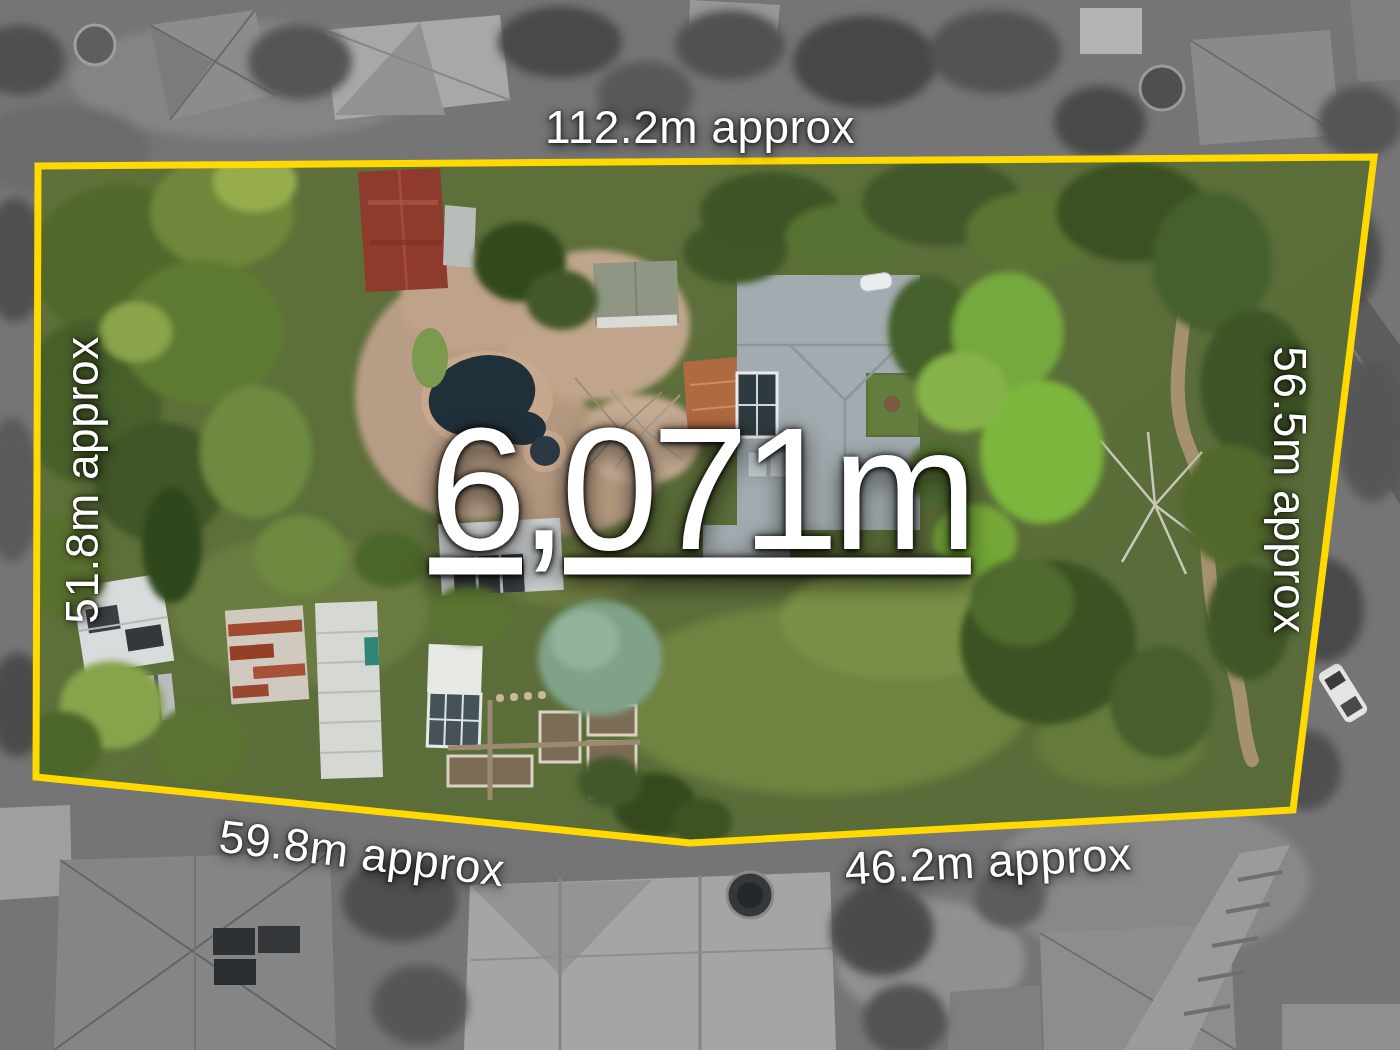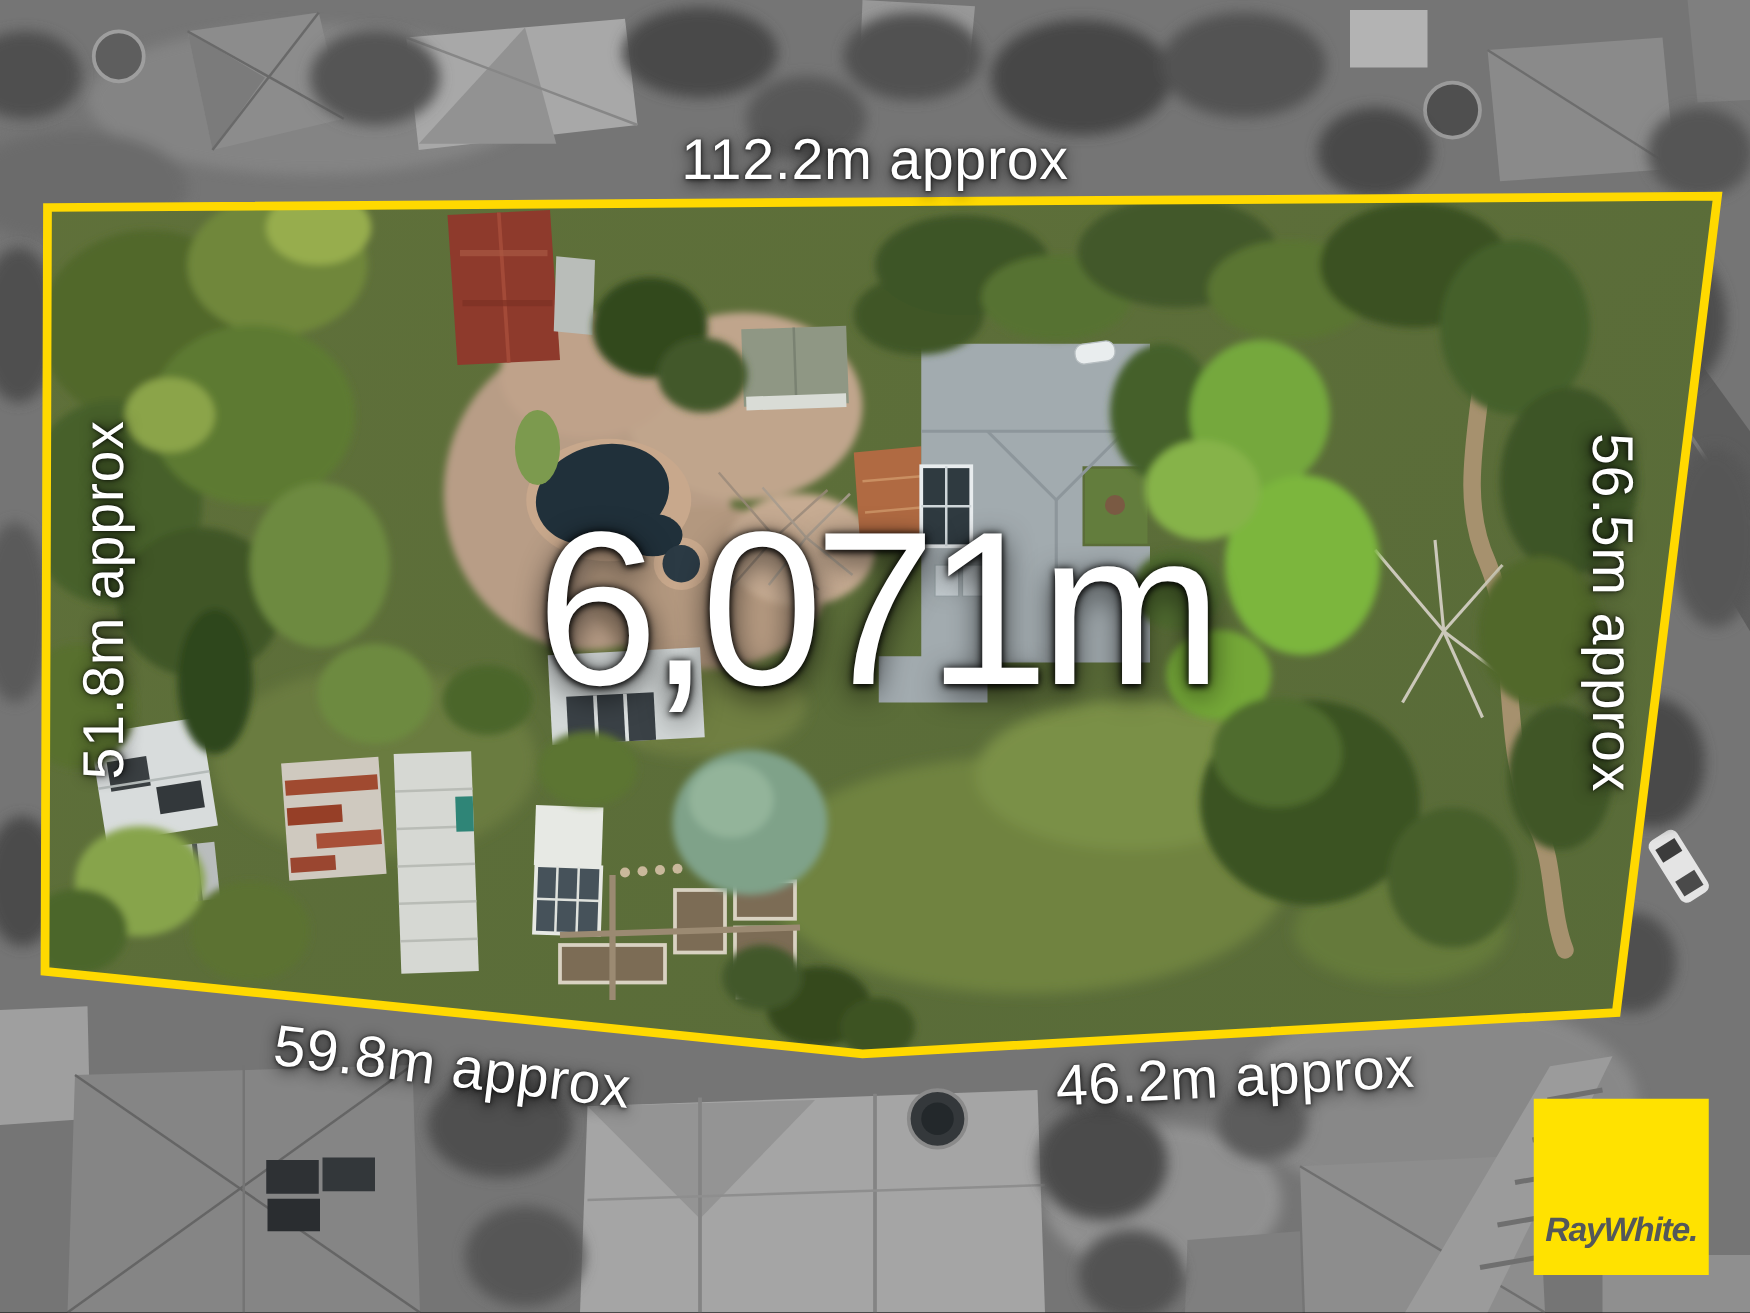--- a/index.html
+++ b/index.html
@@ -9,21 +9,21 @@
   .lbl{position:absolute;color:#fff;white-space:nowrap;font-weight:400;
        text-shadow:0 3px 12px rgba(0,0,0,.85),0 1px 4px rgba(0,0,0,.65),0 0 2px rgba(0,0,0,.5);}
   .dim{font-size:46px;letter-spacing:.5px;}
   .lbl-top{left:700px;top:127px;transform:translate(-50%,-50%);}
   .lbl-left{left:82px;top:480px;transform:translate(-50%,-50%) rotate(-90deg);}
   .lbl-right{left:1290px;top:490px;transform:translate(-50%,-50%) rotate(90deg);}
   .lbl-bl{left:362px;top:853px;transform:translate(-50%,-50%) rotate(7deg);}
   .lbl-br{left:988px;top:861px;transform:translate(-50%,-50%) rotate(-3deg);}
   .area-value{position:absolute;left:700px;top:488px;transform:translate(-50%,-50%);
       font-size:175px;letter-spacing:-7px;line-height:1;color:#fff;white-space:nowrap;
-      text-shadow:0 0 7px rgba(0,0,0,.9),0 7px 24px rgba(0,0,0,.8),0 2px 5px rgba(0,0,0,.7);}
+      text-shadow:0 0 7px rgba(0,0,0,.9),0 7px 24px rgba(0,0,0,.8),0 2px 5px rgba(0,0,0,.7);text-decoration:underline;}
   .area-approx{position:absolute;left:700px;top:566px;transform:translate(-50%,-50%);
       font-size:46px;color:#fff;
       text-shadow:0 3px 12px rgba(0,0,0,.85),0 1px 4px rgba(0,0,0,.65);}
   .logo{position:absolute;left:1227px;top:879px;width:140px;height:141px;
       display:flex;align-items:flex-end;justify-content:center;
       padding-bottom:22px;box-sizing:border-box;}
   .logo span{font-size:27px;font-weight:700;font-style:italic;
       letter-spacing:-1px;line-height:1;}
 </style>
 </head>
@@ -360,17 +360,14 @@
 </svg>
 
   <div class="lbl dim lbl-top">112.2m approx</div>
   <div class="lbl dim lbl-left">51.8m approx</div>
   <div class="lbl dim lbl-right">56.5m approx</div>
   <div class="lbl dim lbl-bl">59.8m approx</div>
   <div class="lbl dim lbl-br">46.2m approx</div>
 
   <div class="area-value">6,071m</div>
 
-  <div class="logo" style="background: rgb(255, 226, 0);">
-    <span style="color: rgb(84, 88, 90);">RayWhite.</span>
-  </div>
 
 </div>
 
 </body></html>

